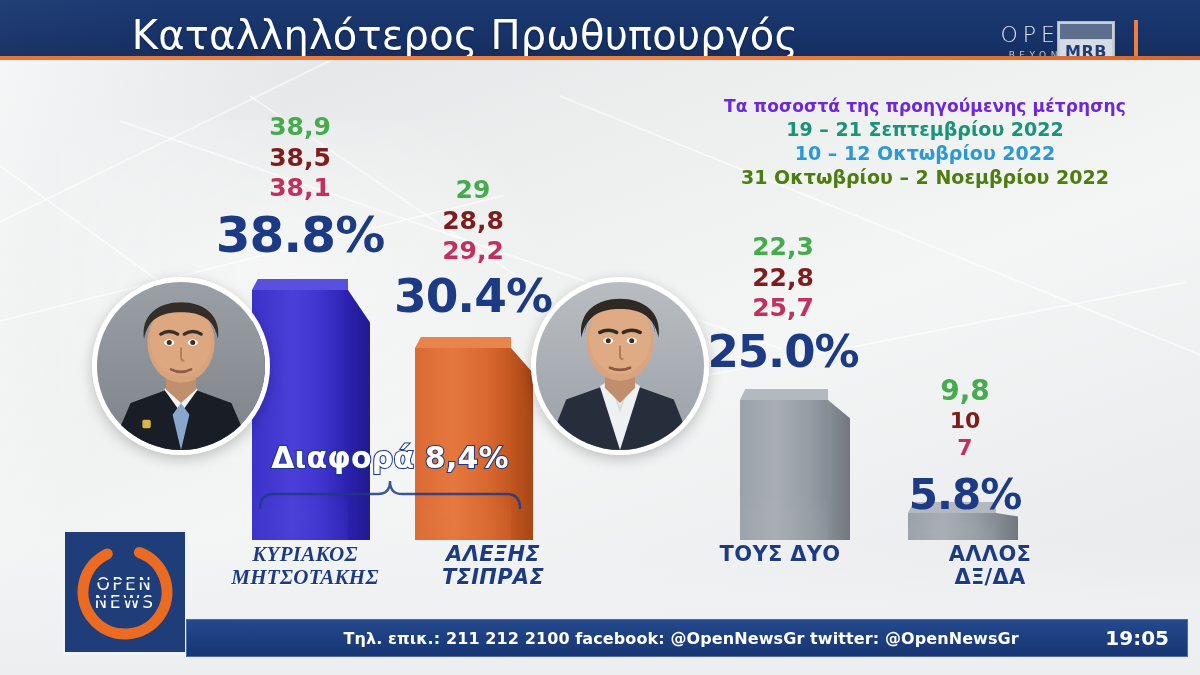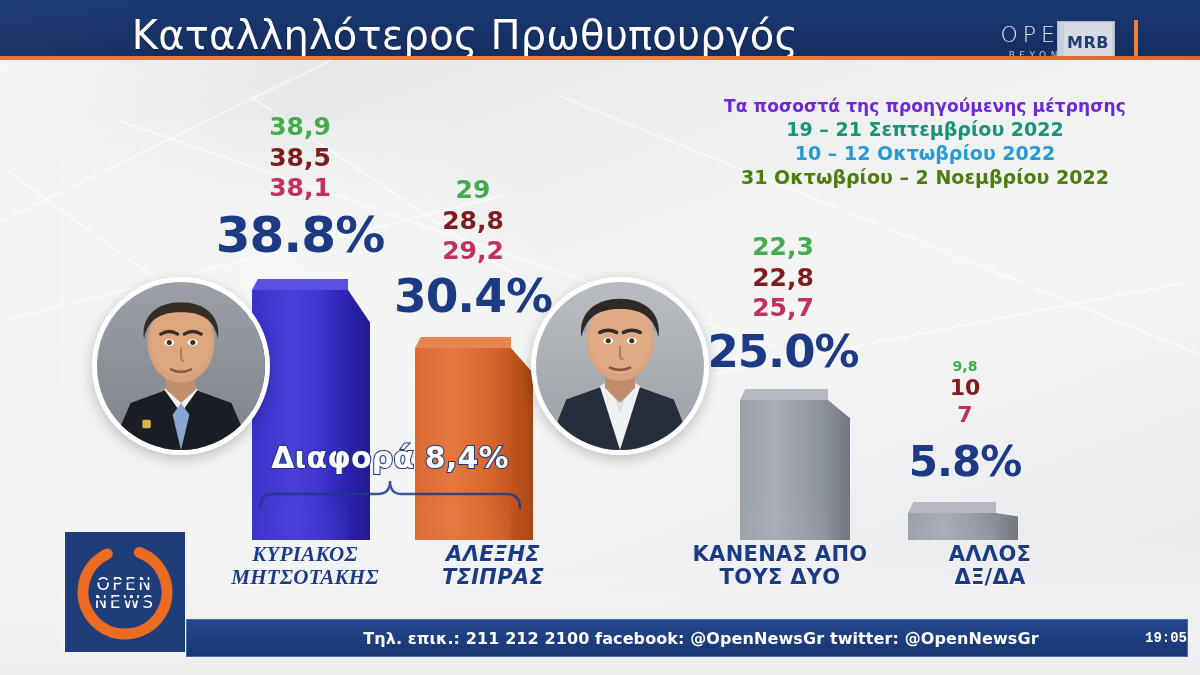--- a/index.html
+++ b/index.html
@@ -54,21 +54,21 @@
     color:#ffffff;font-size:40px;font-weight:400;letter-spacing:.2px;
     font-family:"DejaVu Sans","Liberation Sans",sans-serif;
     text-shadow:0 1px 2px rgba(0,0,0,.35);
     white-space:nowrap;
   }
   .open-beyond{position:absolute;left:985px;top:24px;text-align:center;width:112px;}
   .ob-main{color:#dfe6f2;font-size:22px;letter-spacing:5px;font-weight:300;line-height:1;}
   .ob-sub{color:#b9c6dc;font-size:9px;letter-spacing:4.5px;font-weight:400;margin-top:4px;}
   .mrb{
     position:absolute;left:1057px;top:21px;width:56px;height:42px;
-    background:#c9cfd8;border:1px solid #aeb6c2;display:flex;flex-direction:row;
+    background:#c9cfd8;border:1px solid #aeb6c2;display:flex;flex-direction:column;
   }
   .mrb-top{height:15px;background:#5d6f8c;margin:2px 2px 1px 2px;}
   .mrb-bot{flex:1;margin:0 2px 2px 2px;background:#d7dce4;display:flex;align-items:center;justify-content:center;}
   .mrb-bot span{color:#1f3d77;font-weight:bold;font-size:16px;letter-spacing:.5px;}
   .hdr-bar{position:absolute;left:1134px;top:20px;width:4px;height:44px;background:#ef7f3e;}
 
   
   .legend{position:absolute;left:690px;top:96px;width:470px;text-align:center;}
   .legend-title{color:#6d28d9;font-size:17px;font-weight:bold;letter-spacing:.1px;}
   .legend-row{font-size:19px;font-weight:bold;margin-top:2px;white-space:nowrap;}
@@ -145,21 +145,21 @@
   .ticker{
     position:absolute;left:186px;top:619px;width:1000px;height:36px;
     background:linear-gradient(180deg,#24498c 0%,#1d3f80 50%,#183672 100%);
     border:1px solid #4c6ba6;
     display:flex;align-items:center;
   }
   .ticker-text{
     flex:1;text-align:center;color:#ffffff;font-size:16px;font-weight:bold;
     letter-spacing:.1px;padding-left:70px;white-space:nowrap;
   }
-  .ticker-time{color:#ffffff;font-size:14px;font-weight:bold;font-family:Liberation Mono, monospace;}
+  .ticker-time{color:#ffffff;font-size:20px;font-weight:bold;padding-right:18px;}
 
   
   .onlogo{
     position:absolute;left:62px;top:529px;width:120px;height:120px;
     background:#1f3e79;border:3px solid #f2f3f5;
     display:flex;align-items:center;justify-content:center;
   }
   .onlogo svg{display:block;}
 </style>
 </head>
@@ -222,21 +222,21 @@
   </div>
 
   <div class="stack" style="left:688px;top:232px;width:190px;">
     <div class="prev p-green">22,3</div>
     <div class="prev p-blue">22,8</div>
     <div class="prev p-red">25,7</div>
     <div class="main-val" style="font-size:45px;margin-top:5px;">25.0%</div>
   </div>
 
   <div class="stack" style="left:880px;top:358px;width:170px;">
-    <div class="prev p-green" style="font-size:14px;">9,8</div>
+    <div class="prev p-green" style="font-size:28px;margin-top:16px;">9,8</div>
     <div class="prev p-blue" style="font-size:22px;">10</div>
     <div class="prev p-red" style="font-size:22px;">7</div>
     <div class="main-val" style="font-size:42px;margin-top:12px;">5.8%</div>
   </div>
 
   <div class="photo" style="left:92px;top:277px;width:168px;height:168px;">
     <svg class="head" viewBox="0 0 100 100" preserveAspectRatio="xMidYMid slice">
       <defs>
         <linearGradient id="mbg" x1="0" y1="0" x2="0" y2="1">
           <stop offset="0%" stop-color="#9aa0a6"></stop>
@@ -317,21 +317,20 @@
 
   <div class="barlabel" style="left:190px;top:543px;width:230px;font-family:Liberation Serif, serif;">
     <div>ΚΥΡΙΑΚΟΣ</div>
     <div>ΜΗΤΣΟΤΑΚΗΣ</div>
   </div>
   <div class="barlabel" style="left:398px;top:543px;width:190px;">
     <div>ΑΛΕΞΗΣ</div>
     <div>ΤΣΙΠΡΑΣ</div>
   </div>
   <div class="barlabel up" style="left:650px;top:543px;width:260px;">
-    <div>ΚΑΝΕΝΑΣ ΑΠΟ</div>
     <div>ΤΟΥΣ ΔΥΟ</div>
   </div>
   <div class="barlabel up" style="left:895px;top:543px;width:190px;">
     <div>ΑΛΛΟΣ</div>
     <div>ΔΞ/ΔΑ</div>
   </div>
 
   <div class="legend">
     <div class="legend-title">Τα ποσοστά της προηγούμενης μέτρησης</div>
     <div class="legend-row lg-green">19 –  21 Σεπτεμβρίου 2022</div>

